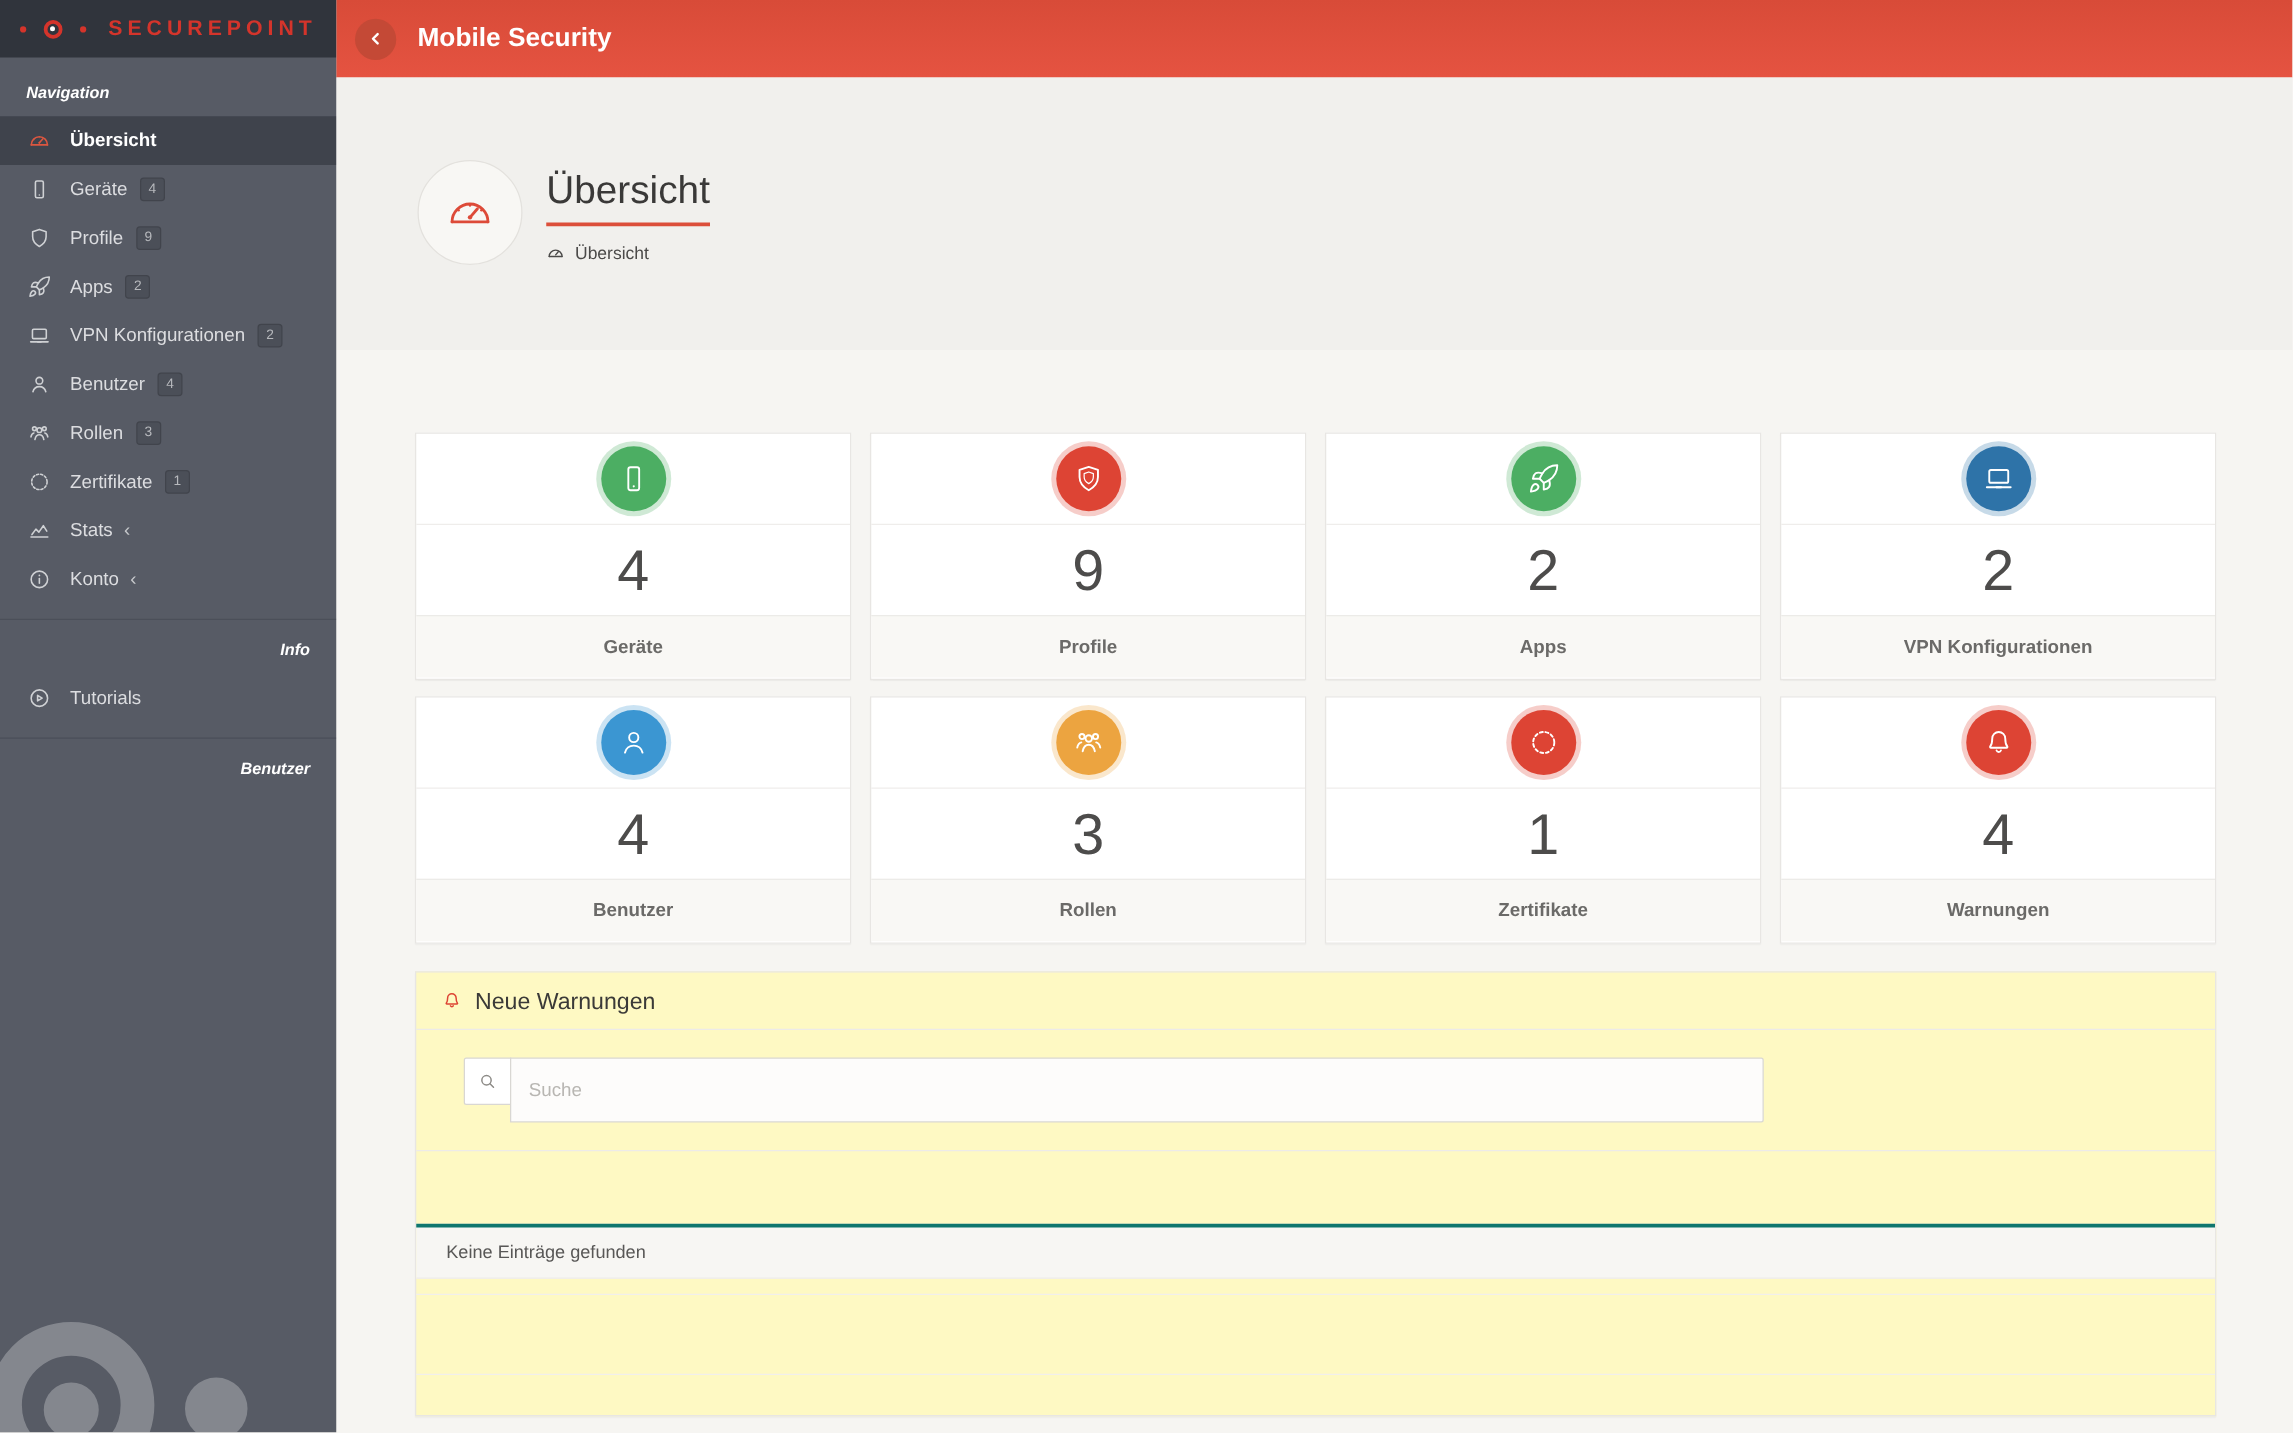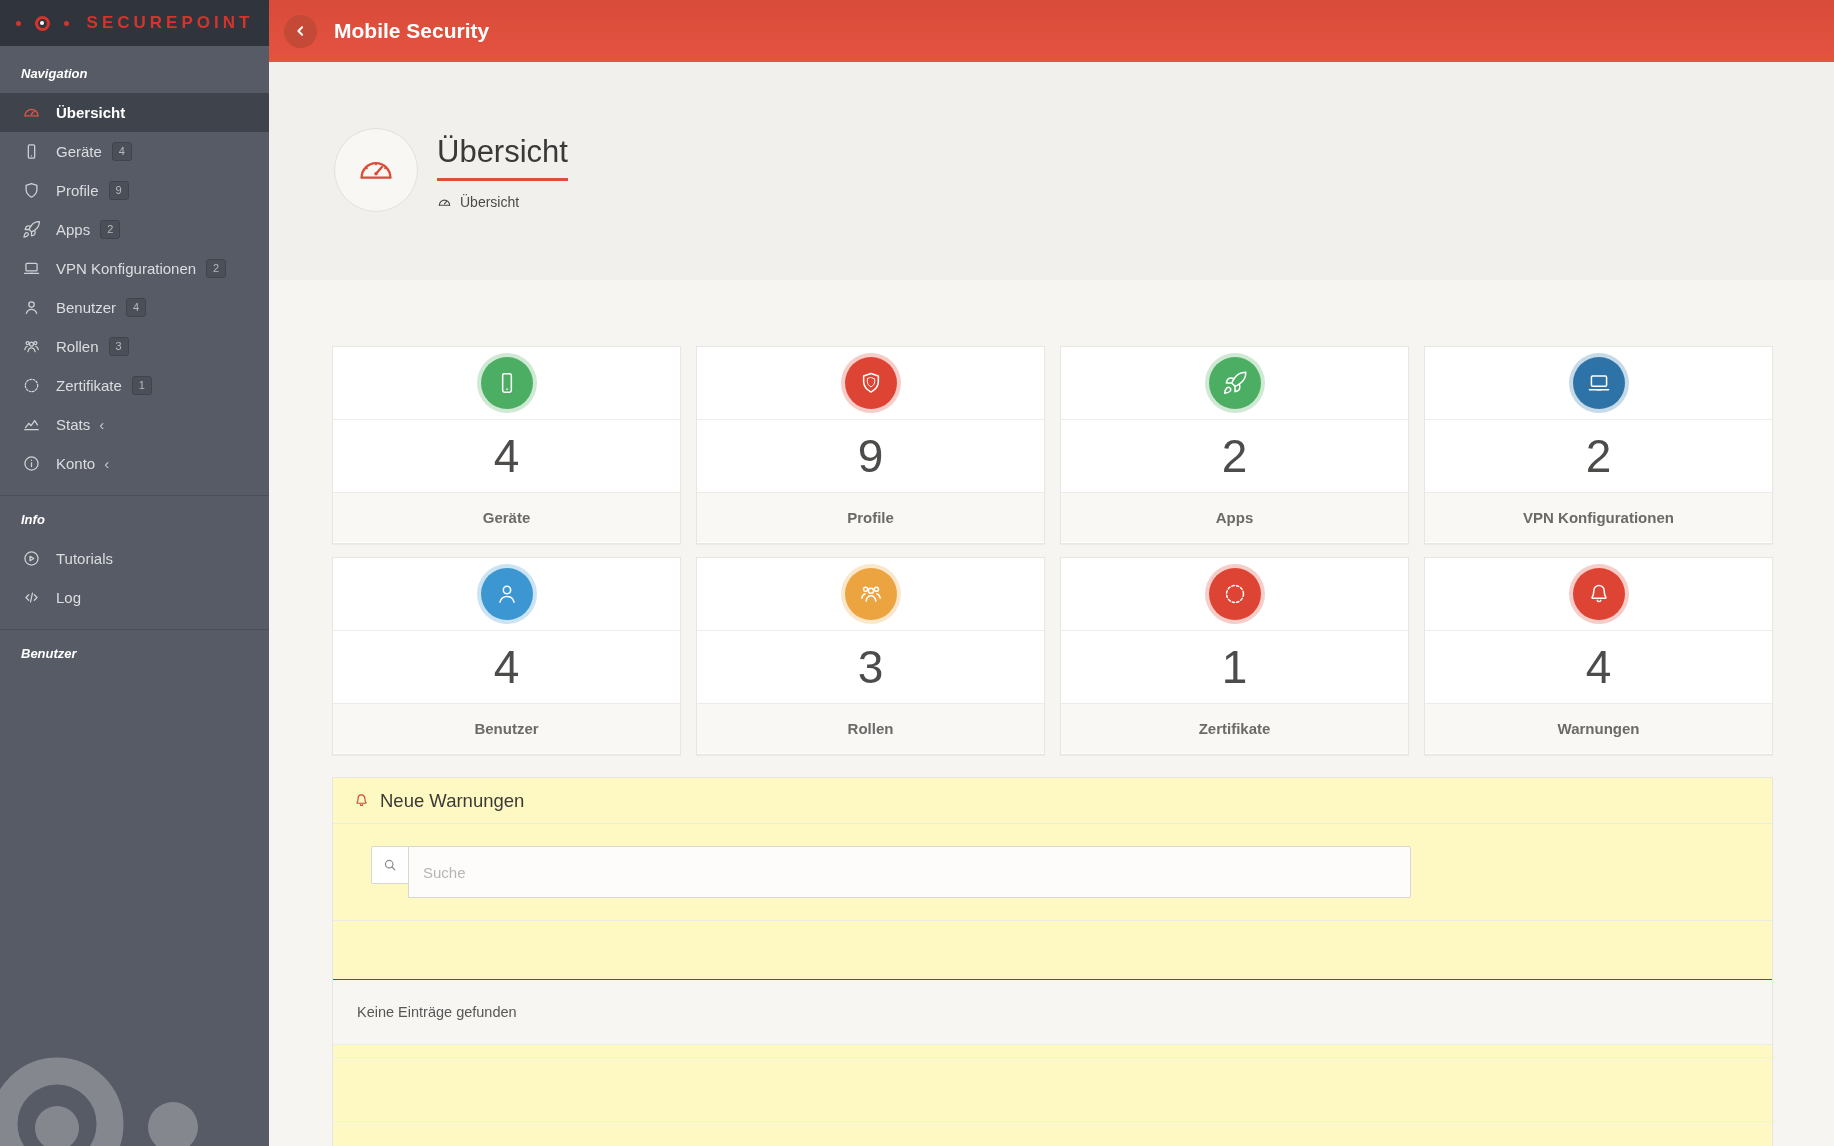--- a/index.html
+++ b/index.html
@@ -13,21 +13,21 @@
   .logo-bar { height:46px; background:#30343c; display:flex; align-items:center;
               justify-content:center; gap:14px; }
   .logo-dot { width:5px; height:5px; border-radius:50%; background:#d4342b; }
   .logo-ring { width:15px; height:15px; border:3.5px solid #d4342b; border-radius:50%;
                position:relative; }
   .logo-ring::after { content:''; position:absolute; top:50%; left:50%; width:4px; height:4px;
                background:#fff; border-radius:50%; transform:translate(-50%,-50%); }
   .logo-text { color:#d4342b; font-weight:bold; font-size:17px; letter-spacing:4px; margin-left:4px; }
 
   nav { padding-top:10px; position:relative; z-index:2; }
-  nav section + section { border-top:1px solid #4b4f59; margin-top:12px; padding-top:6px; }
+  nav section + section { border-top:1px solid #4b4f59; margin-top:12px; padding-top:6px;text-align:right; }
   nav h3 { color:#ffffff; font-size:13px; font-weight:bold; padding:10px 21px 12px;font-style:italic; }
   .nav-item { height:39px; display:flex; align-items:center; padding:0 18px 0 21px;
               color:#dcdde0; font-size:15px; cursor:pointer; }
   .nav-icon { width:20px; display:flex; justify-content:center; color:#cfd1d4; flex:0 0 20px; }
   .nav-label { margin-left:15px; white-space:nowrap; }
   .nav-item.active { background:#3f434c; }
   .nav-item.active .nav-label { color:#fff; font-weight:bold; }
   .nav-item.active .nav-icon { color:#dc5740; }
   .nav-badge { margin-left:10px; background:#4b4f58; border:1px solid #41444c; color:#b7b9bd;
                font-size:11px; line-height:1; padding:3px 6px; border-radius:3px; }
@@ -75,21 +75,21 @@
   .bell-red { color:#dd4434; display:flex; }
   .panel-search { padding:22px 0 22px 38px; border-bottom:1px solid #edebe8; display:flex; }
   .search-icon-box { width:38px; height:38px; border:1px solid #d9d7d3; background:#fff;
            display:flex; align-items:center; justify-content:center; color:#8d8b87;
            border-radius:2px 0 0 2px; }
   .search-input { width:1003px; height:52px; border:1px solid #d9d7d3; margin-left:-1px;
            background:#fdfcfb; padding:0 14px; font-size:15px; color:#555; outline:none;
            border-radius:0 2px 2px 0; font-family:"Liberation Sans", sans-serif; }
   .search-input::placeholder { color:#b8b6b2; }
   .panel-spacer { height:58px; }
-  .empty-row { height:66px; background:#f7f6f3; border-top:1px solid #0f766e;
+  .empty-row { height:44px; background:#f7f6f3; border-top:3px solid #0f766e;
            border-bottom:1px solid #eeece9; display:flex; align-items:center;
            padding-left:24px; font-size:14.5px; color:#585756; }
   .table-row.short { height:13px; border-bottom:1px solid #f1efec; }
   .table-row.tall  { height:64px; border-bottom:1px solid #f1efec; }
   .table-row.last  { height:32px; }
 
   svg { display:block; }
 </style>
 </head>
 <body>
@@ -224,30 +224,20 @@
         <h3>Info</h3>
         <ul>
           <li class="nav-item">
             <span class="nav-icon">
               <svg width="19" height="19" viewBox="0 0 24 24" fill="none" stroke="currentColor" stroke-width="1.6" stroke-linecap="round" stroke-linejoin="round">
                   <circle cx="12" cy="12" r="8.3"></circle>
                   <path d="M10.2 9.2l4.6 2.8-4.6 2.8z"></path>
                 </svg>
             </span>
             <span class="nav-label">Tutorials</span>
-          </li>
-          <li class="nav-item">
-            <span class="nav-icon">
-              <svg width="19" height="19" viewBox="0 0 24 24" fill="none" stroke="currentColor" stroke-width="1.6" stroke-linecap="round" stroke-linejoin="round">
-                  <path d="M8.5 8.5L5 12l3.5 3.5"></path>
-                  <path d="M15.5 8.5L19 12l-3.5 3.5"></path>
-                  <path d="M13.2 6.5l-2.4 11"></path>
-                </svg>
-            </span>
-            <span class="nav-label">Log</span>
           </li>
         </ul>
       </section>
 
       <section>
         <h3>Benutzer</h3>
       </section>
     </nav>
 
     <div class="watermark">

